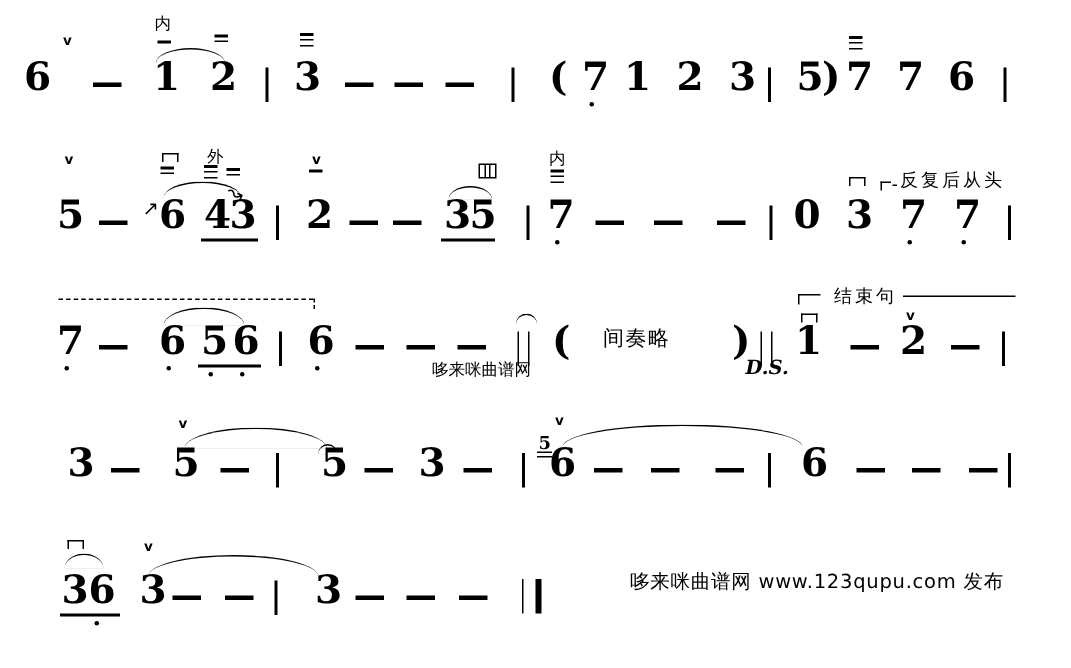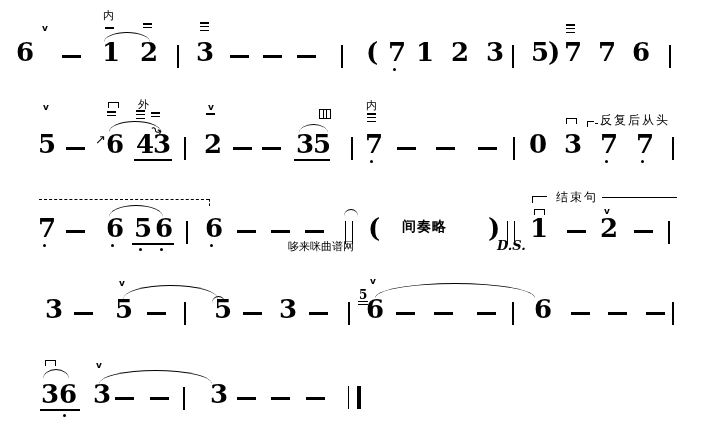--- a/index.html
+++ b/index.html
@@ -162,21 +162,21 @@
     <div class="tk bar" style="left: 186px; top: 221px;"></div>
     <div class="tk note" style="left: 205px; top: 216px;">6</div>
     <div class="tk dot" style="left: 210px; top: 244px;"></div>
     <div class="tk dash" style="left: 237px; top: 230px;"></div>
     <div class="tk dash" style="left: 271px; top: 230px;"></div>
     <div class="tk dash" style="left: 305px; top: 230px;"></div>
     <div class="tk arc" style="left: 344px; top: 209px; width: 14px; height: 6px;"></div>
     <div class="tk dbar" style="left: 345px; top: 221px;"></div>
     <div class="tk txt" style="left: 288px; top: 241px;">哆来咪曲谱网</div>
     <div class="tk note" style="left: 368px; top: 216px;">(</div>
-    <div class="tk txt big" style="left: 402px; top: 220px; font-weight: bold;">间奏略</div>
+    <div class="tk txt big" style="left: 402px; top: 220px;">间奏略</div>
     <div class="tk note" style="left: 488px; top: 216px;">)</div>
     <div class="tk dbar" style="left: 507px; top: 221px;"></div>
     <div class="tk txt ds" style="left: 497px; top: 240px;">D.S.</div>
     <div class="tk corner" style="left: 532px; top: 196px; width: 14px; height: 6px;"></div>
     <div class="tk txt legend" style="left: 556px; top: 191px;">结束句</div>
     <div class="tk hline" style="left: 602px; top: 197px; width: 75px;"></div>
     <div class="tk dbow" style="left: 534px; top: 209px;"></div>
     <div class="tk note" style="left: 530px; top: 216px;">1</div>
     <div class="tk dash" style="left: 567px; top: 230px;"></div>
     <div class="tk ubow" style="left: 604px; top: 207px;">v</div>
@@ -221,13 +221,14 @@
     <div class="tk arc" style="left: 99px; top: 370px; width: 113px; height: 13px;"></div>
     <div class="tk note" style="left: 93px; top: 382px;">3</div>
     <div class="tk dash" style="left: 115px; top: 397px;"></div>
     <div class="tk dash" style="left: 150px; top: 397px;"></div>
     <div class="tk bar" style="left: 183px; top: 387px;"></div>
     <div class="tk note" style="left: 210px; top: 382px;">3</div>
     <div class="tk dash" style="left: 237px; top: 397px;"></div>
     <div class="tk dash" style="left: 271px; top: 397px;"></div>
     <div class="tk dash" style="left: 306px; top: 397px;"></div>
     <div class="tk fbar" style="left: 348px; top: 386px;"></div>
+    <div class="tk txt wm" style="left: 420px; top: 383px;">哆来咪曲谱网 www.123qupu.com 发布</div>
   </div>
 
 </body></html>

